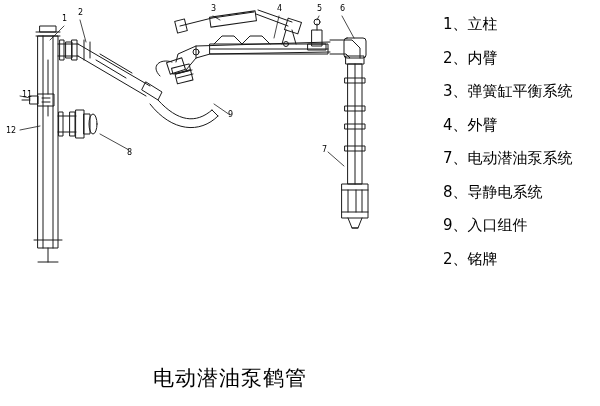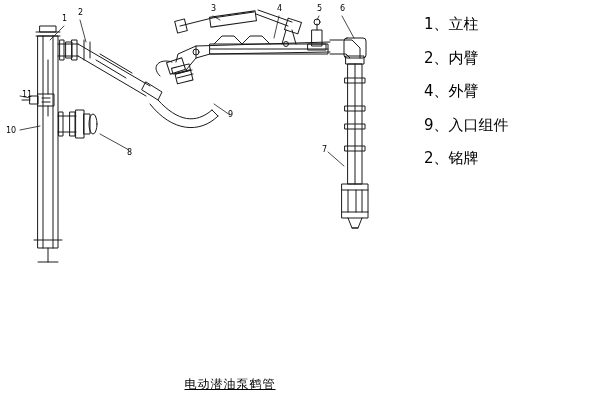--- a/index.html
+++ b/index.html
@@ -28,32 +28,31 @@
     height: 406px;
   }
   #drawing-svg {
     position: absolute;
     left: 0;
     top: 0;
   }
   #caption {
     position: absolute;
     left: 110px;
-    top: 376px;
+    top: 364px;
     width: 240px;
     text-align: center;
-    font-size: 12px;
+    font-size: 21px;
     color: #000000;
     font-family: "DejaVu Sans", sans-serif;
     letter-spacing: 1px;
-    text-decoration: underline;
   }
   #legend {
     position: absolute;
-    left: 424px;
+    left: 443px;
     top: 8px;
     width: 157px;
     height: 390px;
   }
   .legend-item {
     font-size: 15px;
     color: #000000;
     font-family: "DejaVu Sans", sans-serif;
     line-height: 33.5px;
     height: 33.5px;
@@ -223,27 +222,30 @@
 
     <div class="callout" style="left:62px;top:14px;">1</div>
     <div class="callout" style="left:78px;top:8px;">2</div>
     <div class="callout" style="left:211px;top:4px;">3</div>
     <div class="callout" style="left:277px;top:4px;">4</div>
     <div class="callout" style="left:317px;top:4px;">5</div>
     <div class="callout" style="left:340px;top:4px;">6</div>
     <div class="callout" style="left:322px;top:145px;">7</div>
     <div class="callout" style="left:127px;top:148px;">8</div>
     <div class="callout" style="left:228px;top:110px;">9</div>
-    <div class="callout" style="left:6px;top:126px;">10</div>
+    <div class="callout" style="left:6px;top:126px;">12</div>
     <div class="callout" style="left:22px;top:90px;">11</div>
   </div>
 
   <div id="caption">电动潜油泵鹤管</div>
 
   <div id="legend">
     <div class="legend-item">1、立柱</div>
     <div class="legend-item">2、内臂</div>
+    <div class="legend-item">3、弹簧缸平衡系统</div>
     <div class="legend-item">4、外臂</div>
+    <div class="legend-item">7、电动潜油泵系统</div>
+    <div class="legend-item">8、导静电系统</div>
     <div class="legend-item">9、入口组件</div>
     <div class="legend-item">2、铭牌</div>
   </div>
 
 </div>
 
 </body></html>

